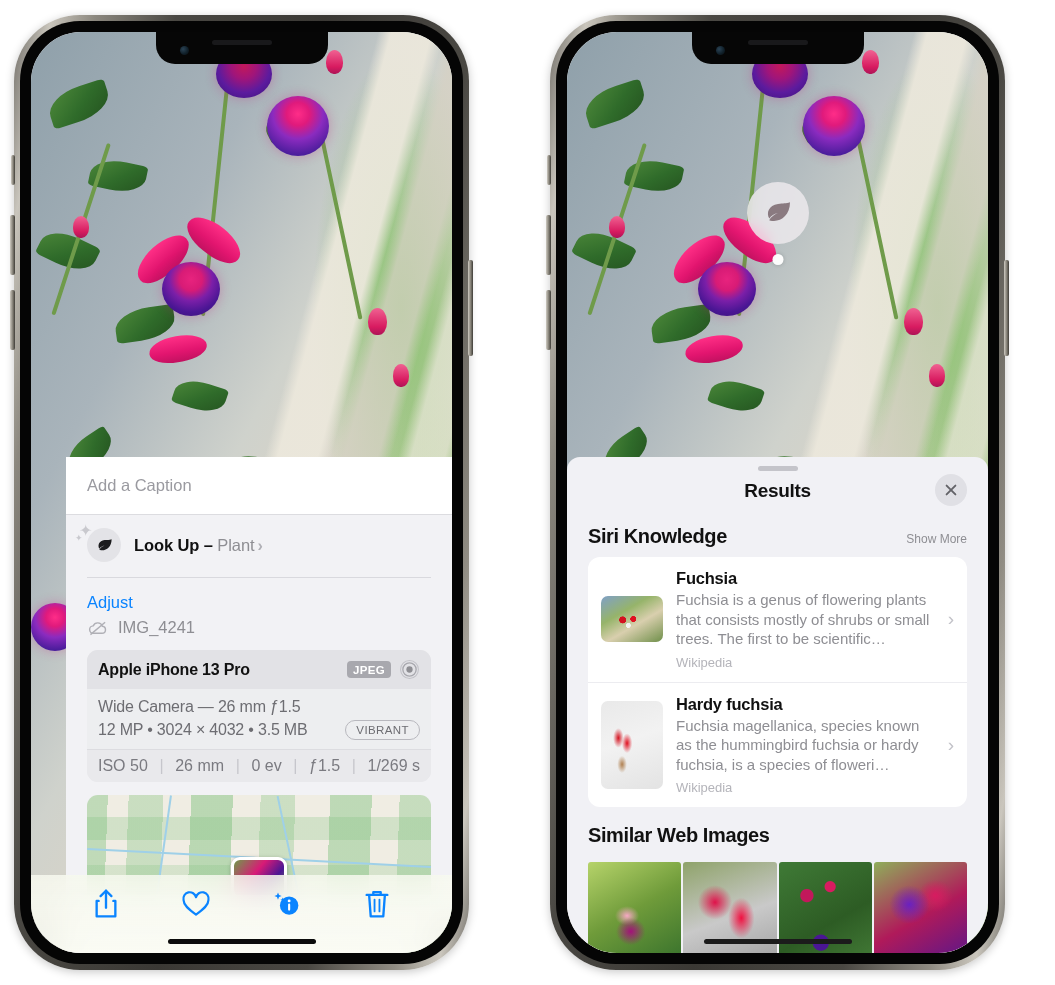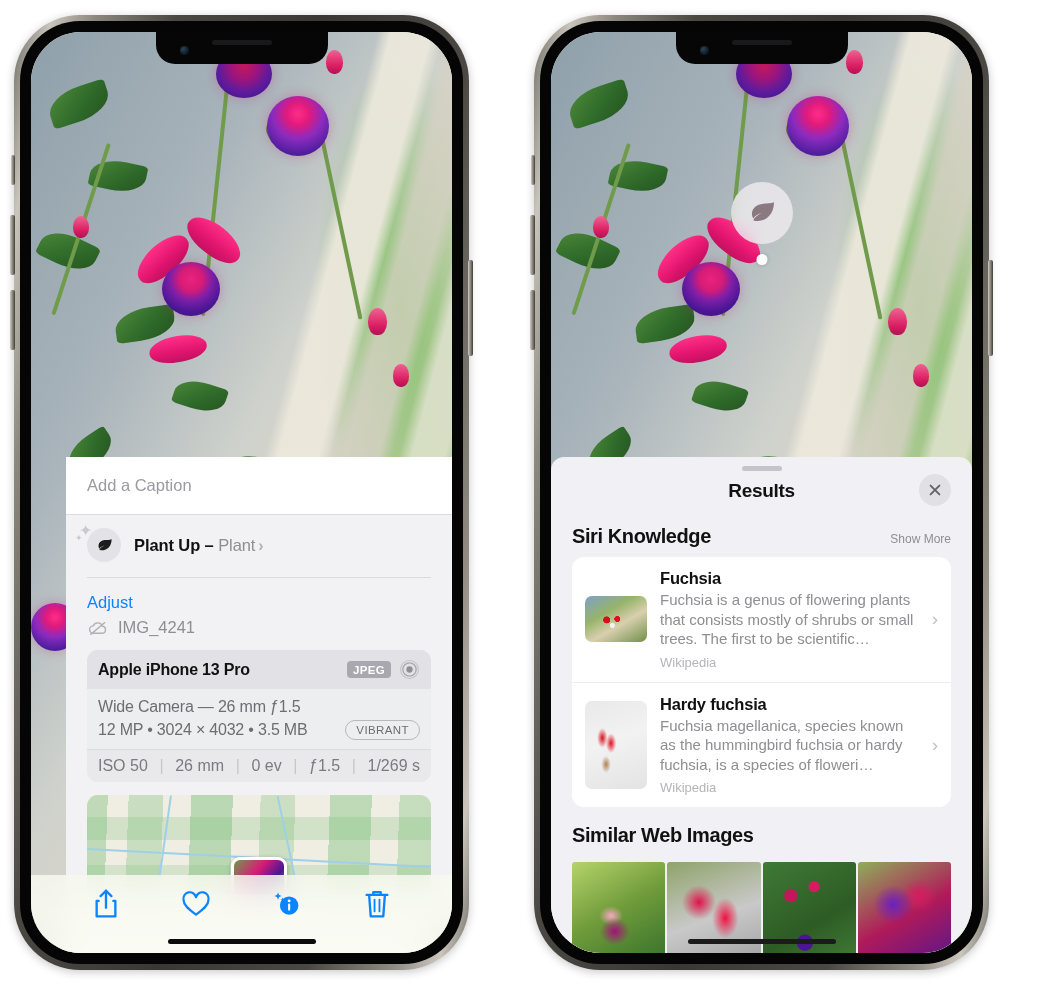--- a/index.html
+++ b/index.html
@@ -15,21 +15,21 @@
   .phone {
     position: absolute;
     width: 455px; height: 955px;
     top: 15px;
     border-radius: 66px;
     background: linear-gradient(100deg,#6d6a64 0%, #c9c5bc 6%, #8c887f 13%, #4a4843 26%, #3a3834 50%, #4a4843 74%, #908c83 88%, #cac6bd 95%, #6d6a64 100%);
     padding: 6px;
     box-shadow: 0 2px 10px rgba(0,0,0,.22);
   }
   .phone.left  { left: 14px; }
-  .phone.right { left: 534px; }
+  .phone.right { left: 550px; }
   .phone-inner {
     position: relative; width: 100%; height: 100%;
     border-radius: 60px; background: #050505;
     padding: 11px;
   }
   .screen {
     position: relative; width: 100%; height: 100%;
     border-radius: 50px; overflow: hidden; background: #fff;
   }
   .notch {
@@ -344,21 +344,21 @@
 
           <div class="lookup-row">
             <div class="leaf-badge">
               <span class="sparkle s1">✦</span>
               <span class="sparkle s2">✦</span>
               <svg width="19" height="19" viewBox="0 0 24 24" aria-hidden="true">
                 <path d="M21 4c0 9-6 14-12 14-2 0-3.5-.6-3.5-.6S7 14 12 12c-3 .4-5 2-6.5 4.2C3 12 5 6 12 5.2 16 4.8 18 5 21 4z" fill="#1c1c1e"></path>
               </svg>
             </div>
             <div class="lookup-text">
-              <span>Plant Up – </span><span class="sub">Plant</span><span class="chev">›</span>
+              <span>Look Up – </span><span class="sub">Plant</span><span class="chev">›</span>
             </div>
           </div>
 
           <div class="divider"></div>
 
           <div class="datetime-row">
             <div class="adjust">Adjust</div>
           </div>
 
           <div class="filename-row">

